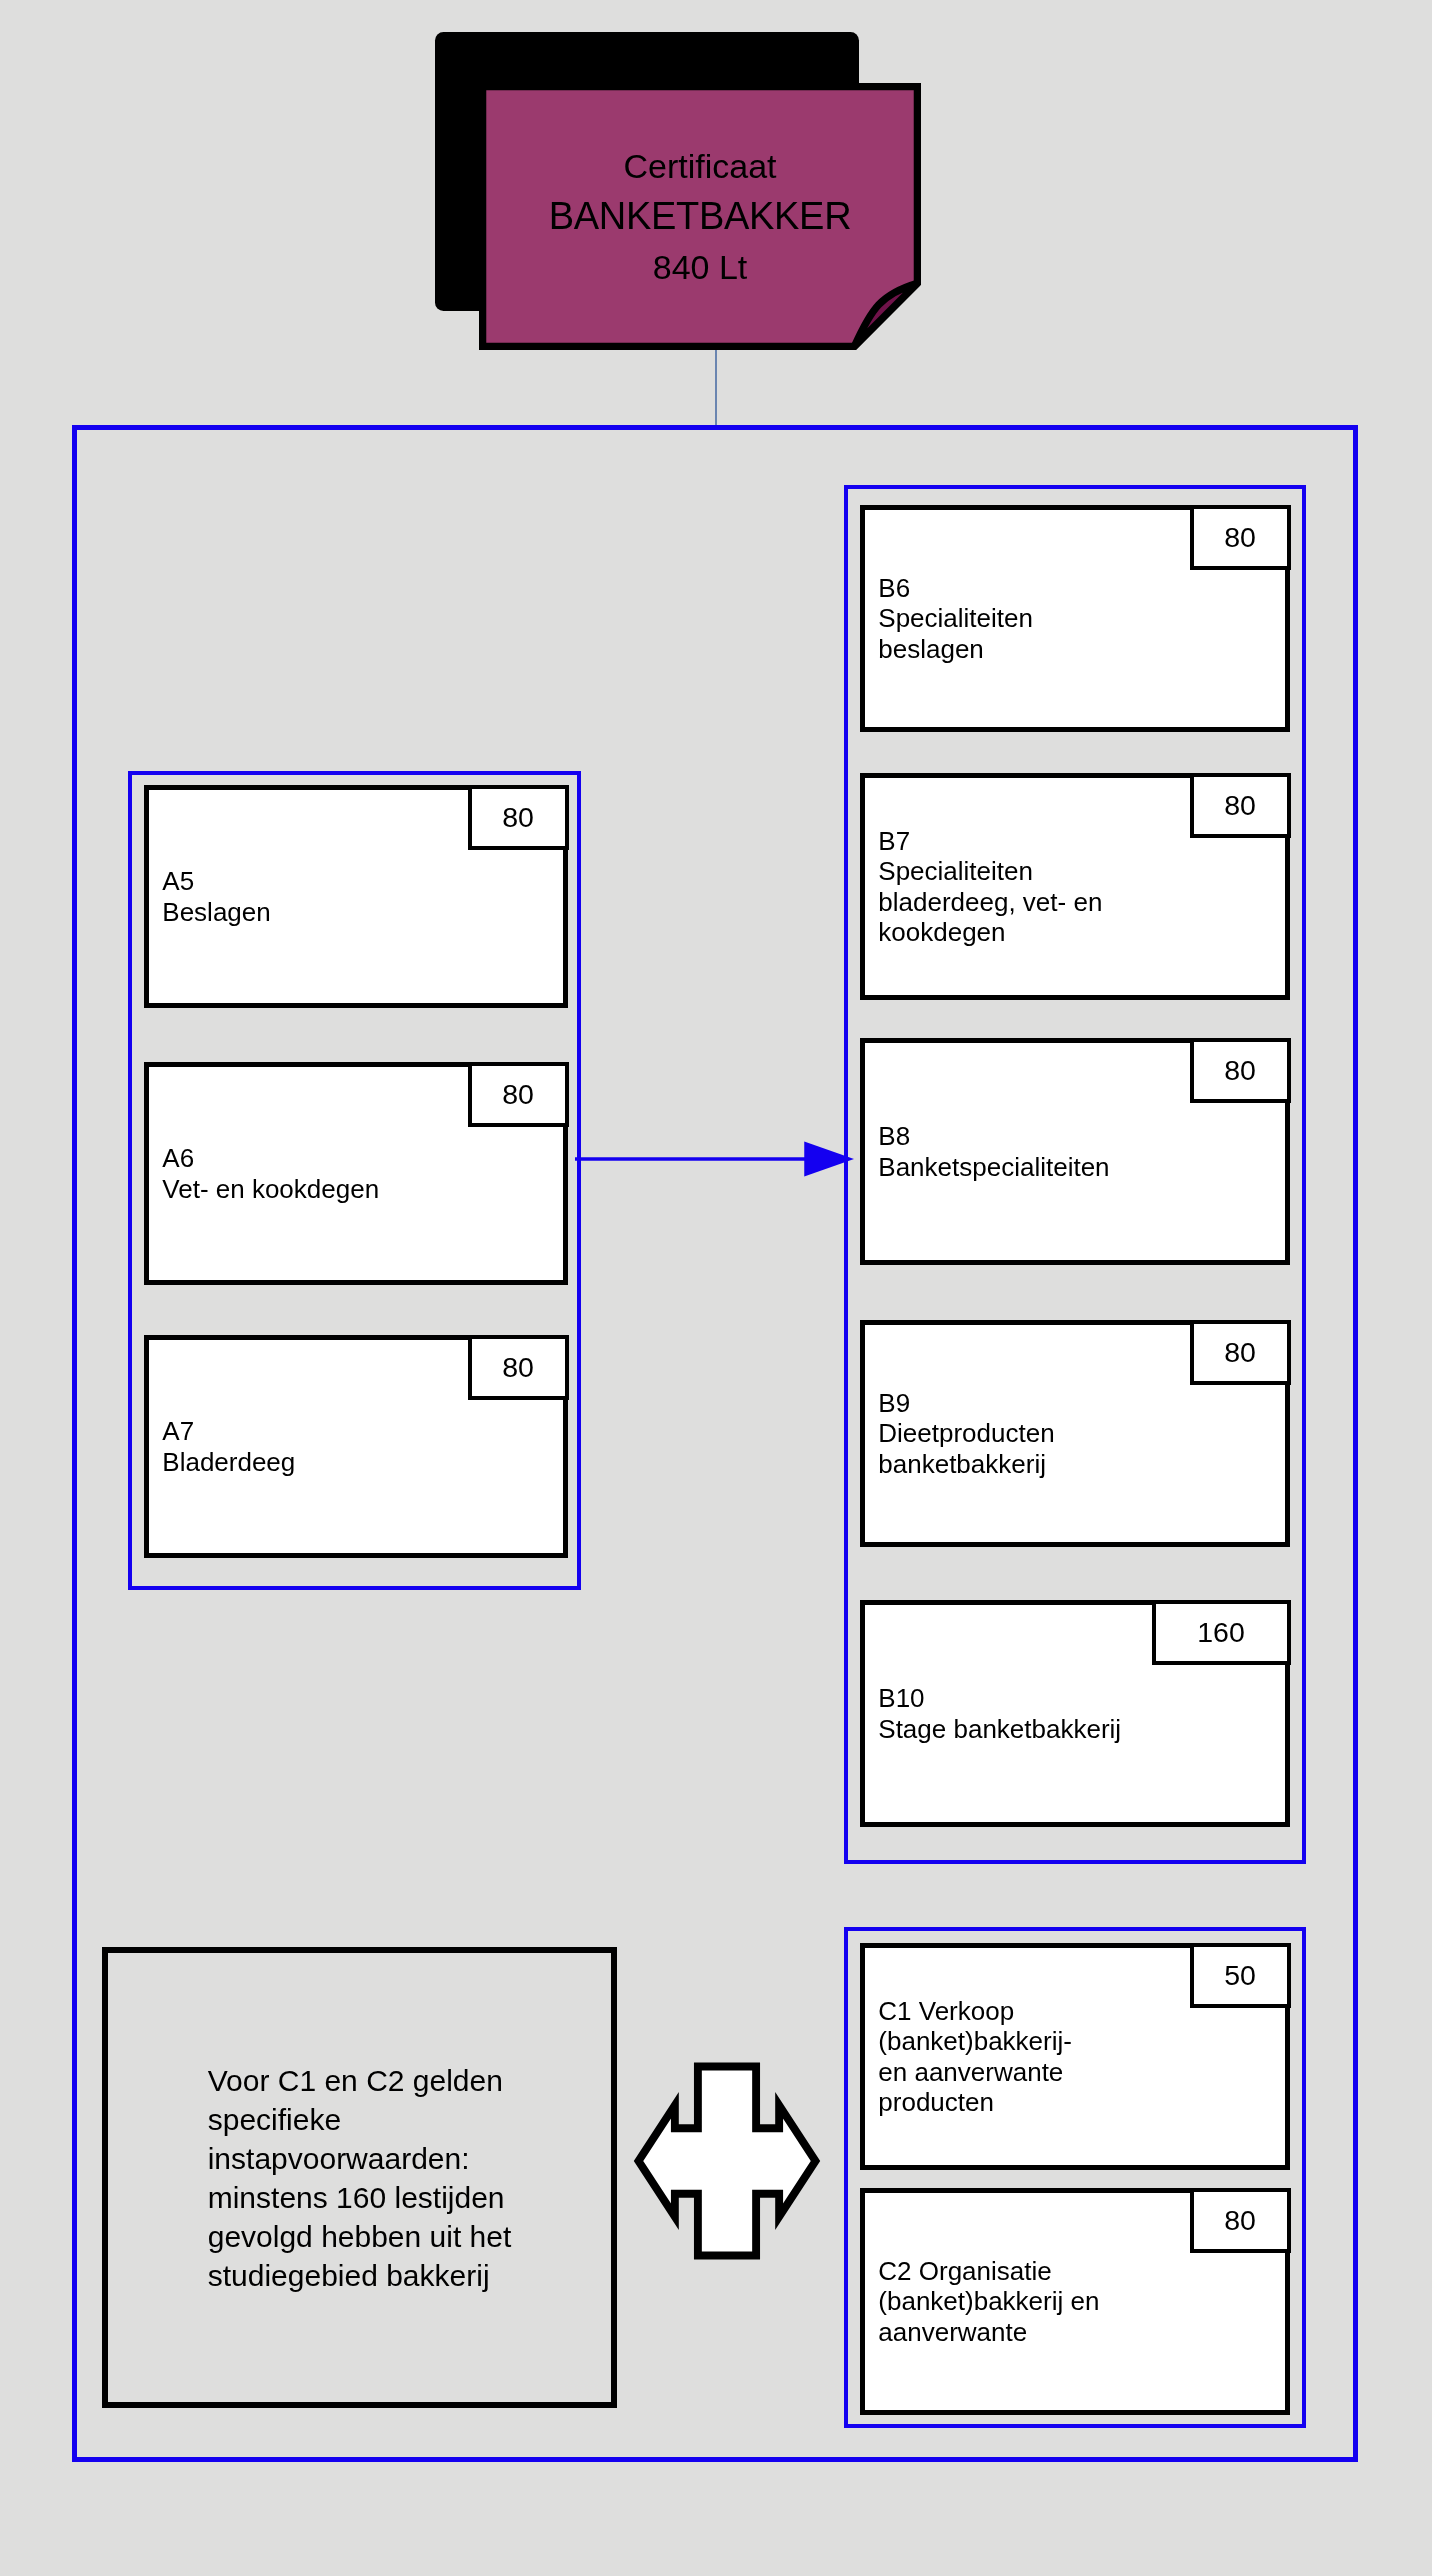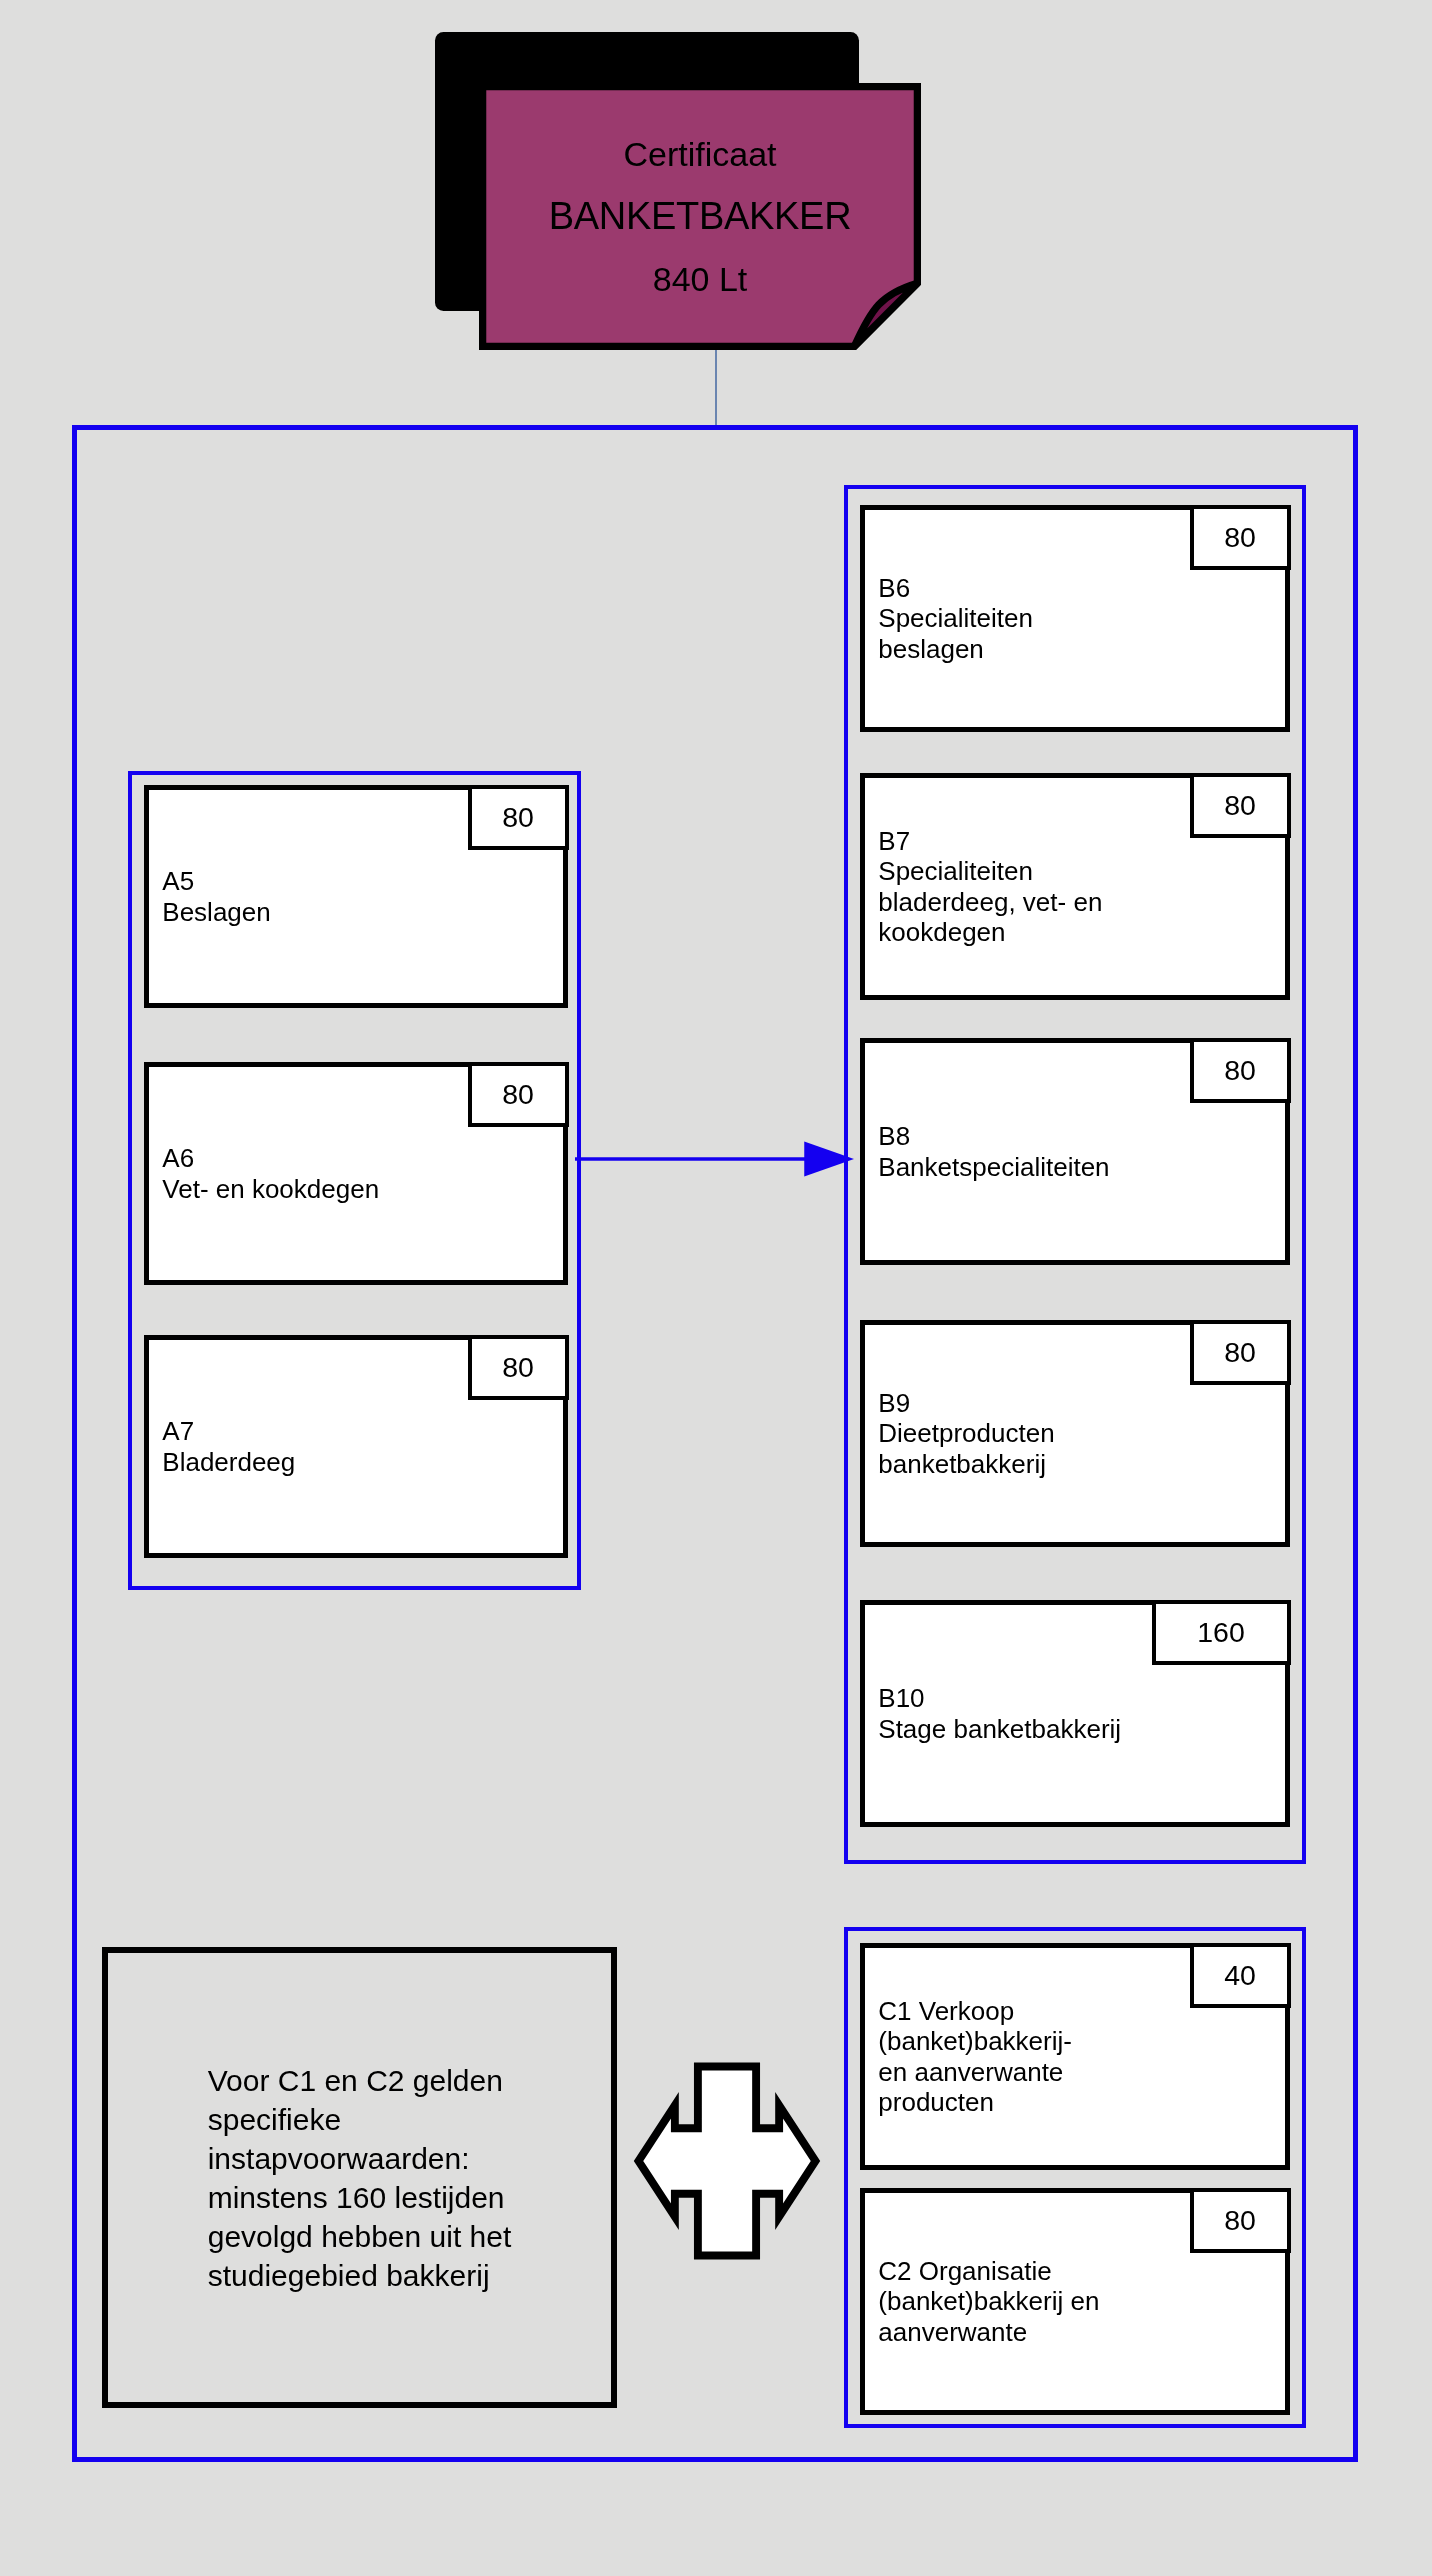--- a/index.html
+++ b/index.html
@@ -37,21 +37,21 @@
   }
   .cert-paper svg{display:block;width:100%;height:100%;}
   .cert-text{
     position:absolute;
     left:55px; top:59px;
     width:442px; height:267px;
     display:flex;
     flex-direction:column;
     align-items:center;
     justify-content:center;
-    gap:20px;
+    gap:8px;
     color:#000;
     text-align:center;
     pointer-events:none;
   }
   .cert-line1{font-size:34px;line-height:1.18;}
   .cert-line2{font-size:38px;line-height:1.18;letter-spacing:-0.3px;}
   .cert-line3{font-size:34px;line-height:1.18;}
 
   
   #cert-connector{
@@ -270,21 +270,21 @@
     <div class="badge wide">160</div>
   </div>
 
   <div class="module" id="mod-c1">
     <div class="module-body">
       <div class="module-inline">C1 Verkoop
 (banket)bakkerij-
 en aanverwante
 producten</div>
     </div>
-    <div class="badge">40</div>
+    <div class="badge">50</div>
   </div>
 
   <div class="module" id="mod-c2">
     <div class="module-body">
       <div class="module-inline">C2 Organisatie
 (banket)bakkerij en
 aanverwante</div>
     </div>
     <div class="badge">80</div>
   </div>

